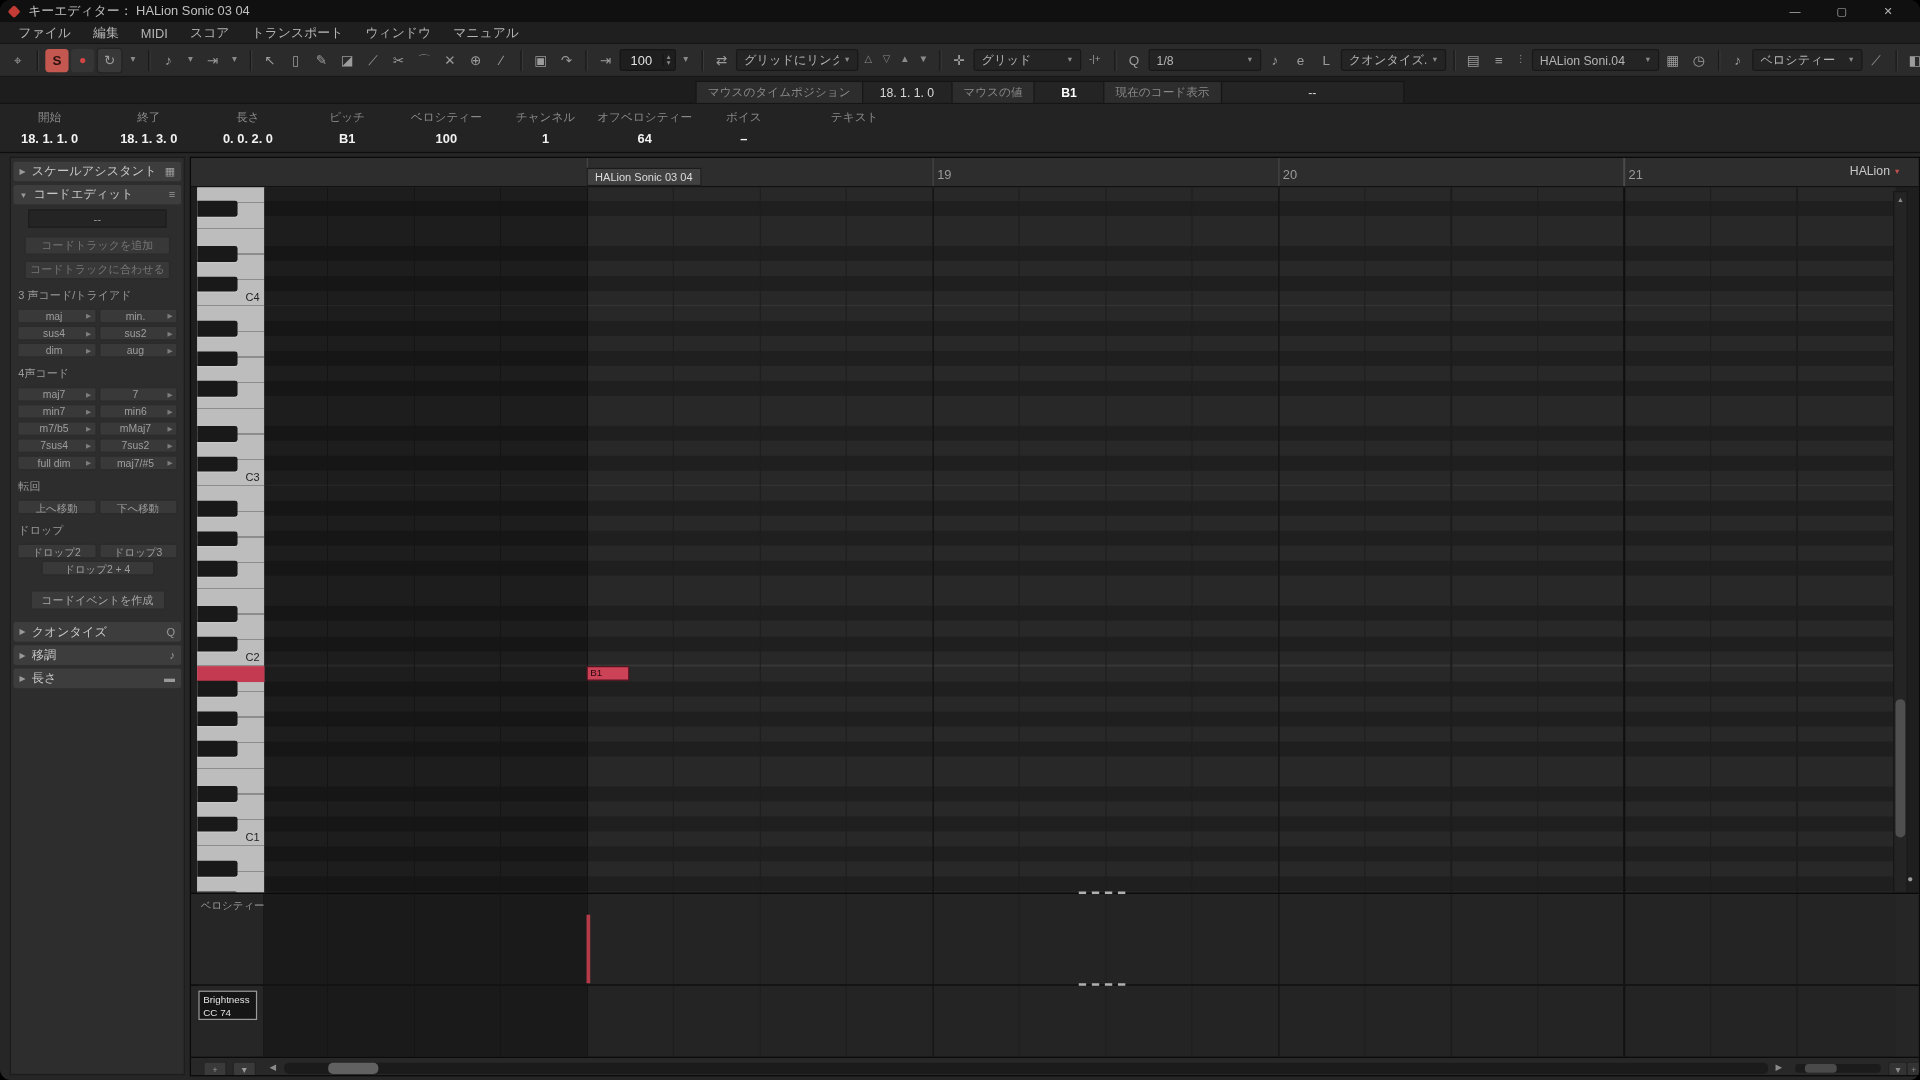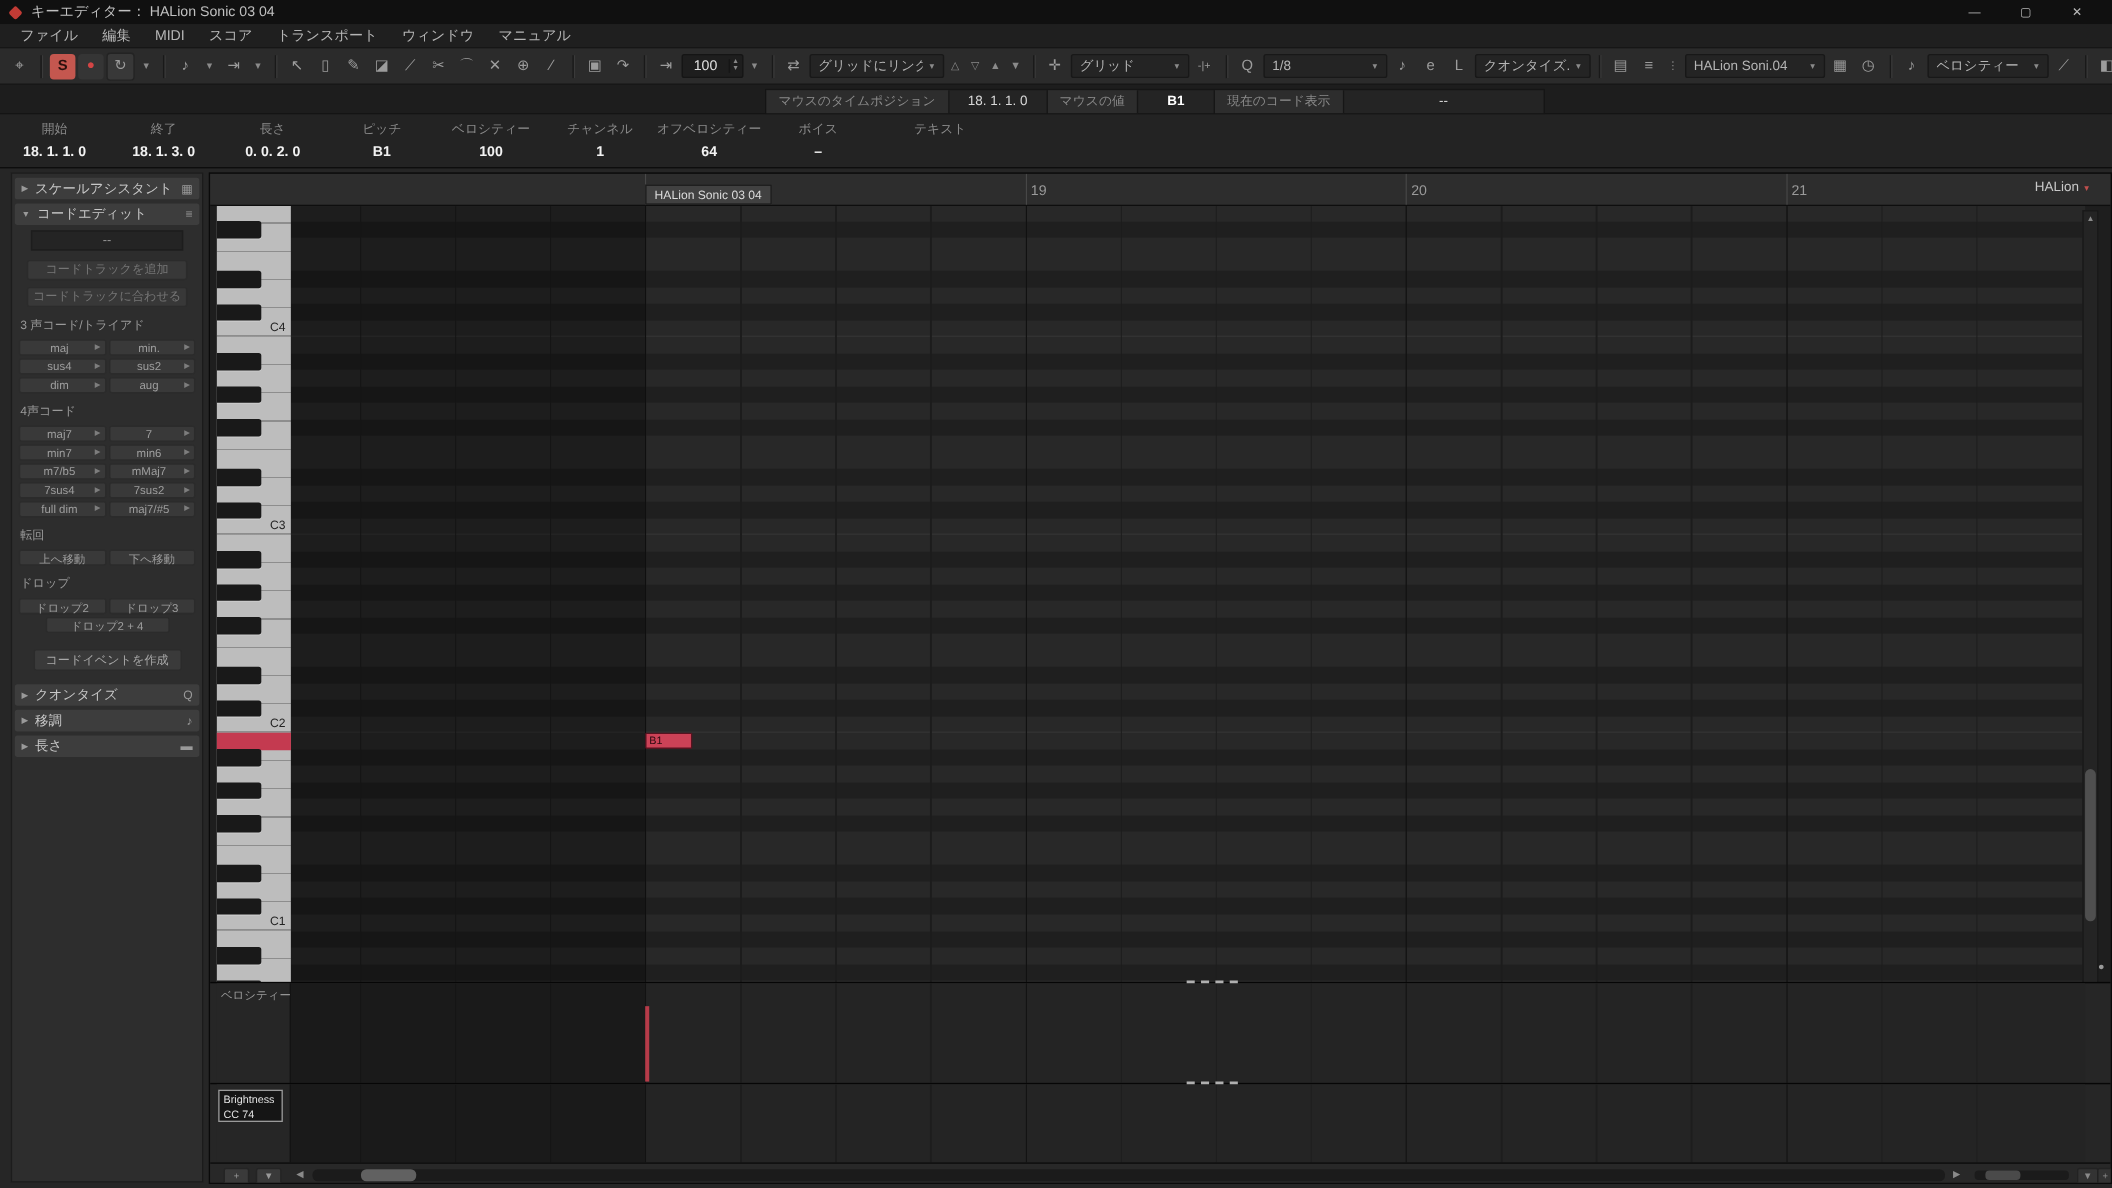--- a/index.html
+++ b/index.html
@@ -1,16 +1,16 @@
 <!DOCTYPE html>
 <html><head>
 <meta charset="utf-8">
 <style>
   html,body{margin:0;padding:0;background:#000;}
-  #stage{width:1920px;height:1080px;overflow:hidden;background:#141414;}
+  #stage{width:1920px;height:1080px;overflow:hidden;background:#141414;border-radius:11px;}
   #app{width:1568px;height:882px;transform:scale(1.224489796);transform-origin:0 0;position:relative;
        background:#262626;font-family:"Liberation Sans","DejaVu Sans",sans-serif;color:#ccc;
        font-size:11px;user-select:none;}
 
   
   .titlebar{position:absolute;left:0;right:0;top:0;height:18px;background:#101010;display:flex;align-items:center;padding:0 7px;gap:7px;box-sizing:border-box;}
   .app-icon{width:9px;height:9px;background:#c23b35;border-radius:2px;transform:rotate(45deg) scale(.85);flex:0 0 auto;}
   .tb-title{font-size:10.5px;color:#c0c0c0;white-space:nowrap;}
   .win-controls{margin-left:auto;display:flex;gap:0;}
   .win-btn{width:38px;height:18px;display:flex;align-items:center;justify-content:center;color:#b5b5b5;font-size:9px;}

